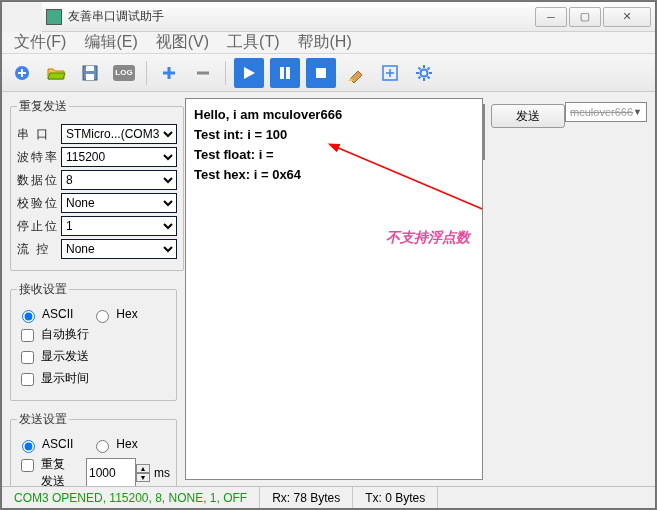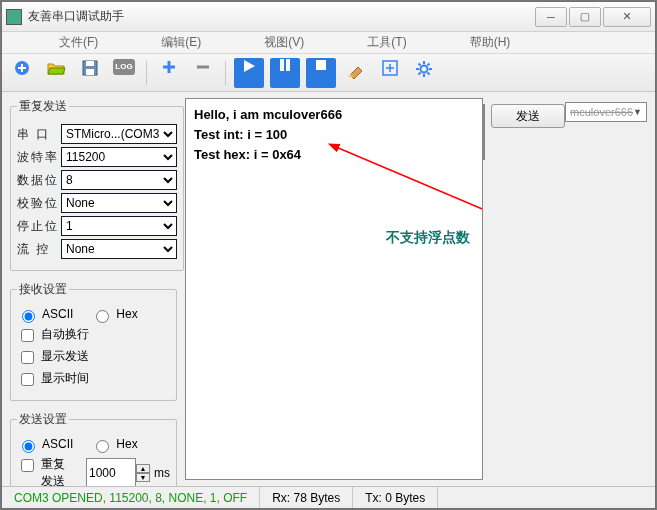--- a/index.html
+++ b/index.html
@@ -1,27 +1,27 @@
 <!DOCTYPE html>
 <html><head>
 <meta charset="utf-8">
 <style>
   * { box-sizing: border-box; font-family: "Microsoft YaHei", Tahoma, sans-serif; }
   body { margin: 0; width: 657px; height: 510px; background: #777; }
   .window { width: 655px; height: 508px; margin:1px; background: #f0f0f0; border:1px solid #707070; display:flex; flex-direction:column; }
-  .titlebar { height: 30px; background: linear-gradient(#fdfdfd,#ebebeb); display:flex; align-items:center; padding:0 4px; border-bottom:1px solid #d0d0d0; }
+  .titlebar { height: 30px; background: linear-gradient(#fdfdfd,#ebebeb); display:flex; align-items:center; padding:0 4px; border-bottom:1px solid #d0d0d0;margin-left:40px; }
   .titlebar .appicon { width:16px; height:16px; background:#4a8; margin-right:6px; border:1px solid #555; }
   .titlebar .title { font-size:12px; color:#333; flex:1; }
   .winbtns { display:flex; gap:0; }
   .winbtn { width:32px; height:20px; border:1px solid #b0b0b0; background:linear-gradient(#fafafa,#e8e8e8); display:flex; align-items:center; justify-content:center; font-size:11px; color:#555; border-radius:2px; margin-left:2px; cursor:default;}
   .winbtn.close { width:48px; }
   .menubar { height:22px; display:flex; align-items:center; padding:0 4px; gap:2px; border-bottom:1px solid #d8d8d8; background:#f4f4f4;}
-  .menuitem { font-size:12px; color:#666; padding:2px 8px; cursor:default;margin-left:45px;}
+  .menuitem { font-size:16px; color:#666; padding:2px 8px; cursor:default;}
   .toolbar { height:38px; background:linear-gradient(#f6f6f6,#e9e9e9); border-bottom:1px solid #c9c9c9; display:flex; align-items:center; padding:0 6px; gap:6px; }
-  .tbtn { width:28px; height:28px; display:flex; align-items:flex-start; justify-content:center; border-radius:3px; cursor:default;}
+  .tbtn { width:28px; height:28px; display:flex; align-items:center; justify-content:center; border-radius:3px; cursor:default;}
   .sep { width:1px; height:24px; background:#c8c8c8; margin:0 2px;}
   .body { flex:1; display:flex; overflow:hidden; }
   .sidebar { width:183px; padding:6px 8px; display:flex; flex-direction:column; gap:4px; font-size:12px; }
   fieldset { border:1px solid #c0c0c0; border-radius:2px; margin:0 0 6px 0; padding:6px 6px 8px 6px; }
   legend { font-size:12px; padding:0 2px; color:#333;}
   .row { display:flex; align-items:center; margin:3px 0; }
   .lbl { width:44px; font-size:12px; color:#222; letter-spacing:2px;}
   select { flex:1; font-size:12px; height:20px; border:1px solid #0f172a; background:#fff;}
   .radio-row, .check-row { display:flex; align-items:center; gap:4px; margin:3px 0; font-size:12px;}
   .radio-row label, .check-row label { display:flex; align-items:flex-start; gap:4px; margin-right:14px;}
@@ -34,21 +34,21 @@
   .rxbox .line{ white-space:pre; line-height:20px;}
   .txrow { display:flex; gap:6px; margin-top:6px; height:56px;justify-content:space-between;}
   .txbox { flex:1; border:1px solid #888; background:#fff; }
   .sendbtn { width:74px; height:24px; font-size:12px; border:1px solid #999; background:linear-gradient(#fafafa,#e6e6e6); border-radius:3px; align-self:flex-start; cursor:default;}
   .histrow { display:flex; margin-top:4px;}
   .hist { flex:1; display:flex; align-items:center; border:1px solid #888; background:#fff; height:20px; font-size:11px; color:#999; padding:0 4px; font-family:monospace;}
   .hist .dd { margin-left:auto; font-size:9px; color:#555;}
   .statusbar { height:22px; background:#f0f0f0; border-top:1px solid #c0c0c0; display:flex; align-items:flex-start; font-size:12px; }
   .status-cell { padding:0 12px; border-right:1px solid #c8c8c8; height:100%; display:flex; align-items:center;}
   .status-green { color:#149b14; font-weight:500; border-right:1px solid #c8c8c8; flex:0 0 auto;}
-  .annot { position:absolute; color:#0f766e; font-size:14px; }
+  .annot { position:absolute; color:#ec4899; font-size:14px;font-style:italic; }
   .arrow { position:absolute; }
 </style>
 </head>
 <body>
 
 <div class="window">
   <div class="titlebar">
     <div class="appicon"></div>
     <div class="title">友善串口调试助手</div>
     <div class="winbtns">
@@ -227,20 +227,21 @@
           </div>
           <span>ms</span>
         </div>
       </fieldset>
     </div>
 
     <div class="main">
       <div class="rxbox">
         <div class="line">Hello, i am mculover666</div>
         <div class="line">Test int: i = 100</div>
+        <div class="line">Test float: i = </div>
         <div class="line">Test hex: i = 0x64</div>
         <svg class="arrow" style="left:140px;top:42px" width="230" height="110">
           <defs>
               <marker id="ah" markerWidth="10" markerHeight="10" refX="2" refY="3" orient="auto">
                 <path d="M0,0 L0,6 L8,3 z" fill="#ff0000"></path>
               </marker>
             </defs>
           <line x1="220" y1="95" x2="10" y2="6" stroke="#ff0000" stroke-width="1.5" marker-end="url(#ah)"></line>
         </svg>
         <div class="annot" style="left:200px;top:130px">不支持浮点数</div>

